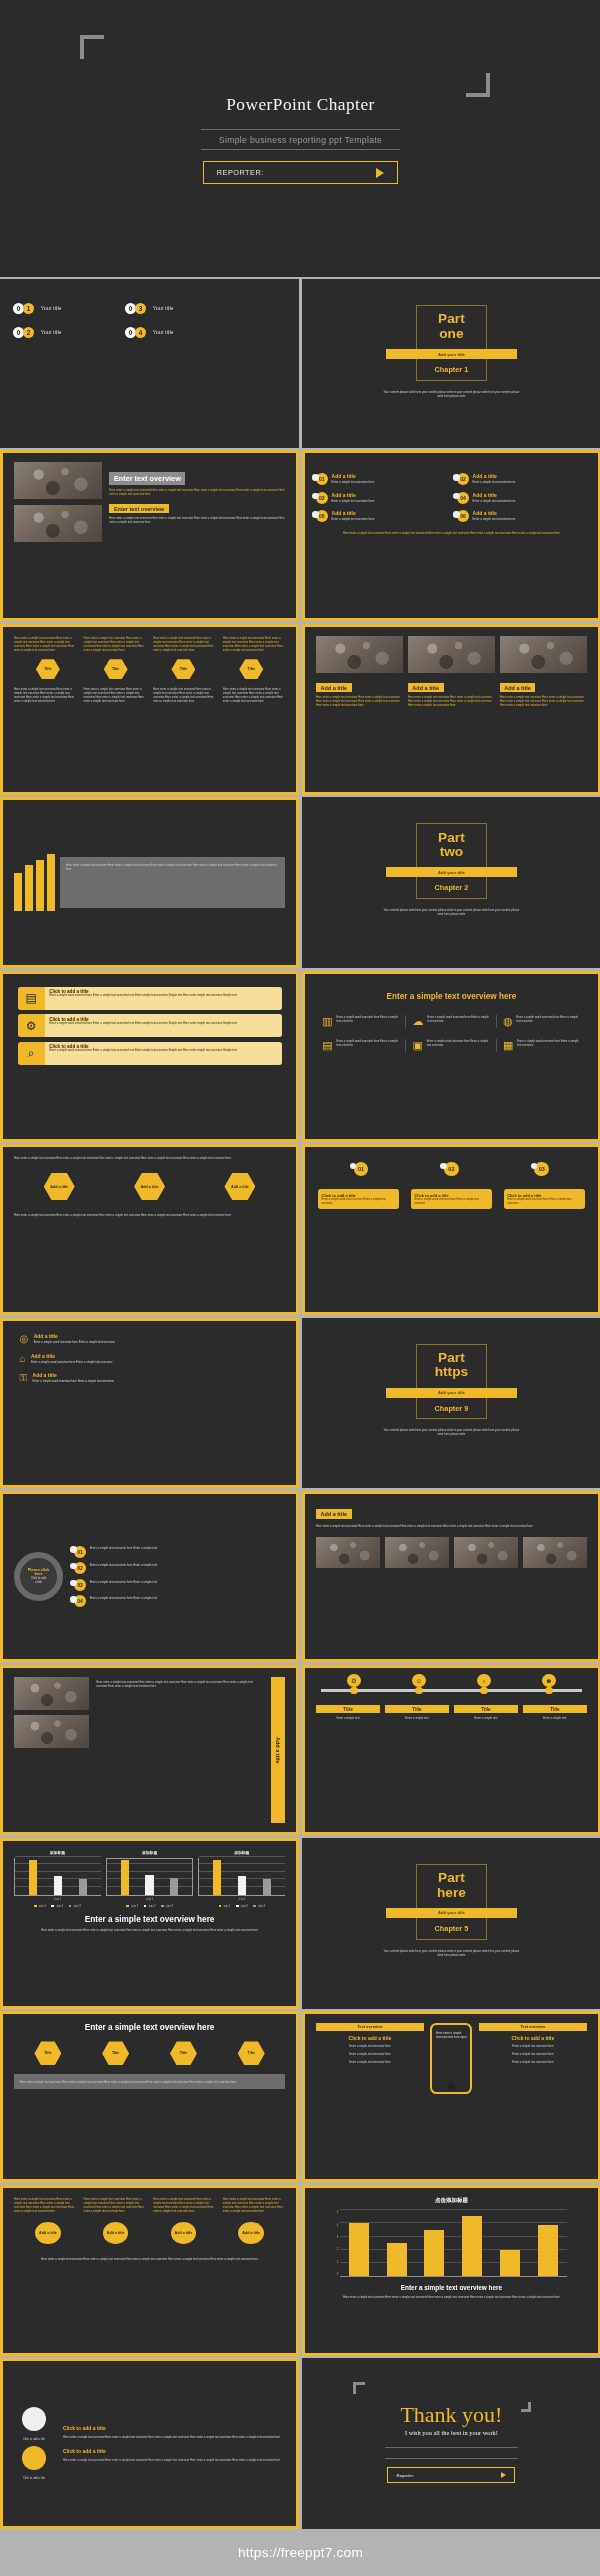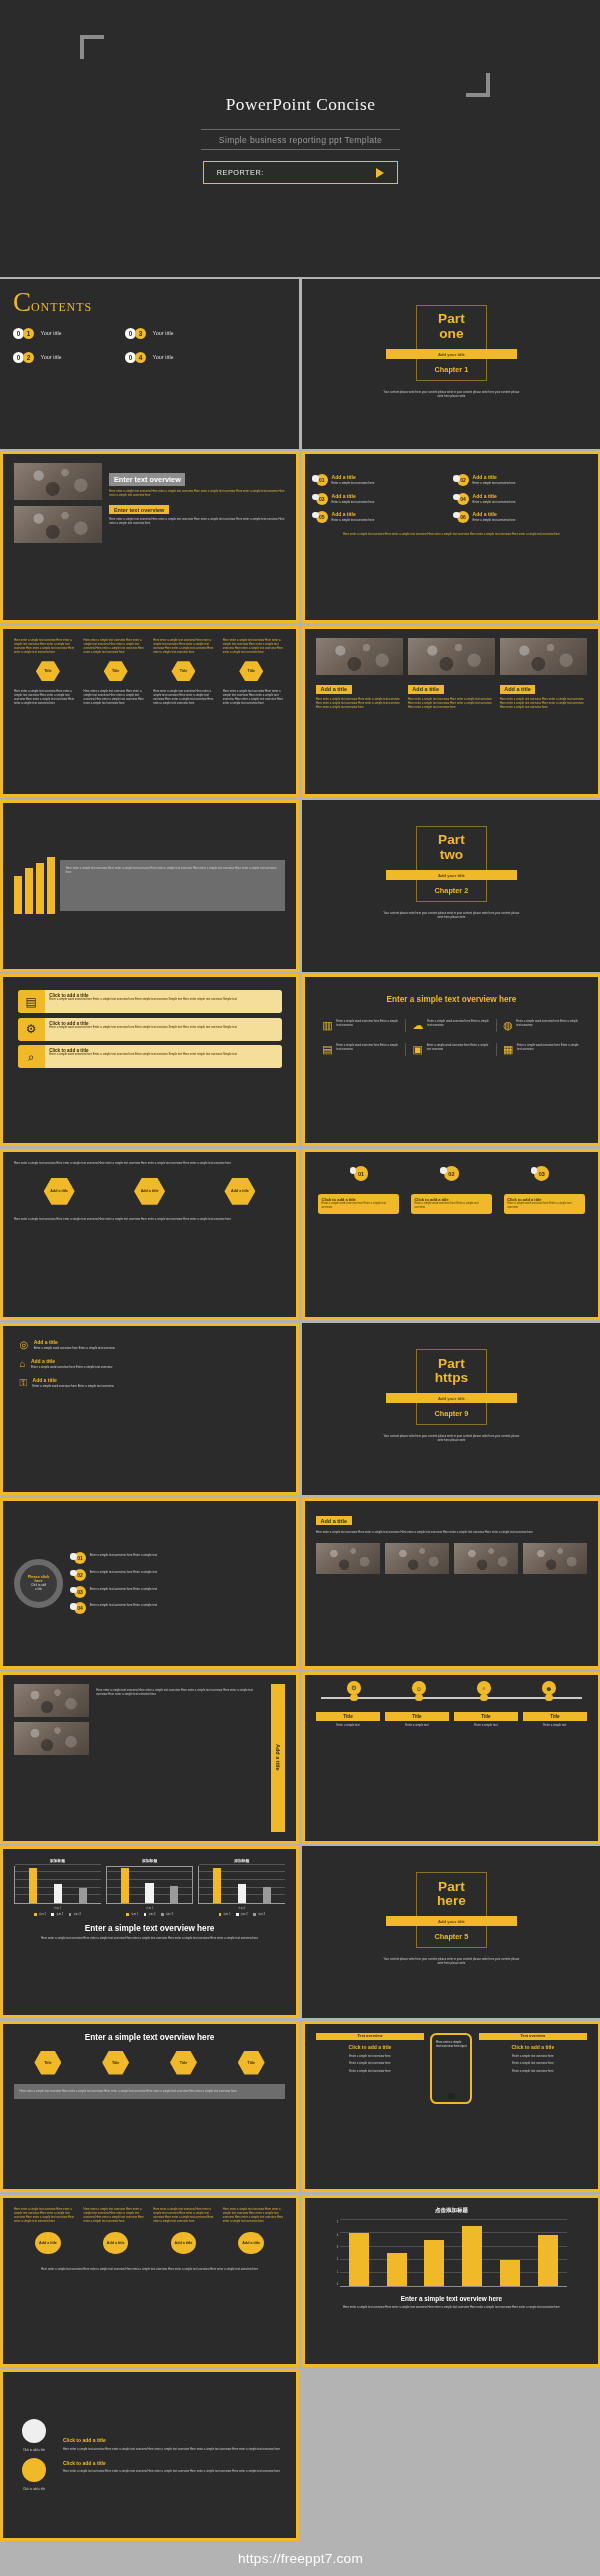--- a/index.html
+++ b/index.html
@@ -190,52 +190,49 @@
   .ty-corner-br { position:absolute; right:68px; top:42px; width:10px;height:10px;
                   border-right:3.7px solid #8c8c8c; border-bottom:3.7px solid #8c8c8c;}
   .ty-lines { margin-top:11px; width:133px; border-top:0.9px solid #6a6a6a;
               border-bottom:0.9px solid #6a6a6a; height:12px; }
   .ty-btn { margin-top:8.2px; width:128px; height:15.5px; border:1.8px solid #f0b92a;
             display:flex; align-items:center; justify-content:space-between; padding:0 8.2px; }
   .ty-btn span { font-size:4.2px; color:#eee; }
   .tri-s { width:0;height:0;border-left:5.5px solid #f0b92a;
            border-top:3.7px solid transparent;border-bottom:3.7px solid transparent; }
 
-  .footer { height:35px; background:#b3b3b3; display:flex; align-items:center;
+  .footer { height:47px; background:#b3b3b3; display:flex; align-items:center;
             justify-content:center; flex:none; }
   .footer span { color:#fff; font-size:13.7px; letter-spacing:0.2px; }
 
   .center { text-align:center; }
   .cheader { font-size:8.2px; font-weight:bold; text-align:center; }
 </style>
 </head>
 <body>
 
 <div class="page">
 
   <div class="hero">
     <div class="hero-corner-tl"></div>
     <div class="hero-corner-br"></div>
     <div class="hero-inner">
-      <div class="hero-sub">PowerPoint Concise</div>
+      <div class="hero-sub">PowerPoint Chapter</div>
       <div class="hero-tag">Simple business reporting ppt Template</div>
       <div class="hero-btn">
         <span>REPORTER:</span>
         <span class="tri"></span>
       </div>
     </div>
   </div>
 
   <div class="grid">
 
     <div class="slide plain">
       <div class="s-pad">
-        <div class="contents-c">
-          <span class="big">C</span><span class="rest">ONTENTS</span>
-        </div>
         <div class="c-row">
           <div class="c-item">
             <span class="num-w">0</span>
             <span class="num-y">1</span>
             <span class="c-lab">Your title</span>
           </div>
           <div class="c-item">
             <span class="num-w">0</span>
             <span class="num-y">3</span>
             <span class="c-lab">Your title</span>
@@ -888,20 +885,33 @@
         </div>
         <div style="flex:1">
           <div class="nl-t">Click to add a title</div>
           <div class="tiny" style="margin-top:3.7px">Here enter a simple text overview Here enter a simple text overview Here enter a simple text overview Here enter a simple text overview Here enter a simple text overview here</div>
           <div class="nl-t" style="margin-top:9px">Click to add a title</div>
           <div class="tiny" style="margin-top:3.7px">Here enter a simple text overview Here enter a simple text overview Here enter a simple text overview Here enter a simple text overview Here enter a simple text overview here</div>
         </div>
       </div>
     </div>
 
+    <div class="slide plain">
+      <div class="ty-wrap">
+        <div class="ty-corner-tl"></div>
+        <div class="ty-corner-br"></div>
+        <div class="ty-title">Thank you!</div>
+        <div class="ty-sub">I wish you all the best in your work!</div>
+        <div class="ty-lines"></div>
+        <div class="ty-btn">
+          <span>Reporter:</span>
+          <span class="tri-s"></span>
+        </div>
+      </div>
+    </div>
 
   </div>
 
   <div class="footer">
     <span>https://freeppt7.com</span>
   </div>
 </div>
 
 
 </body></html>

